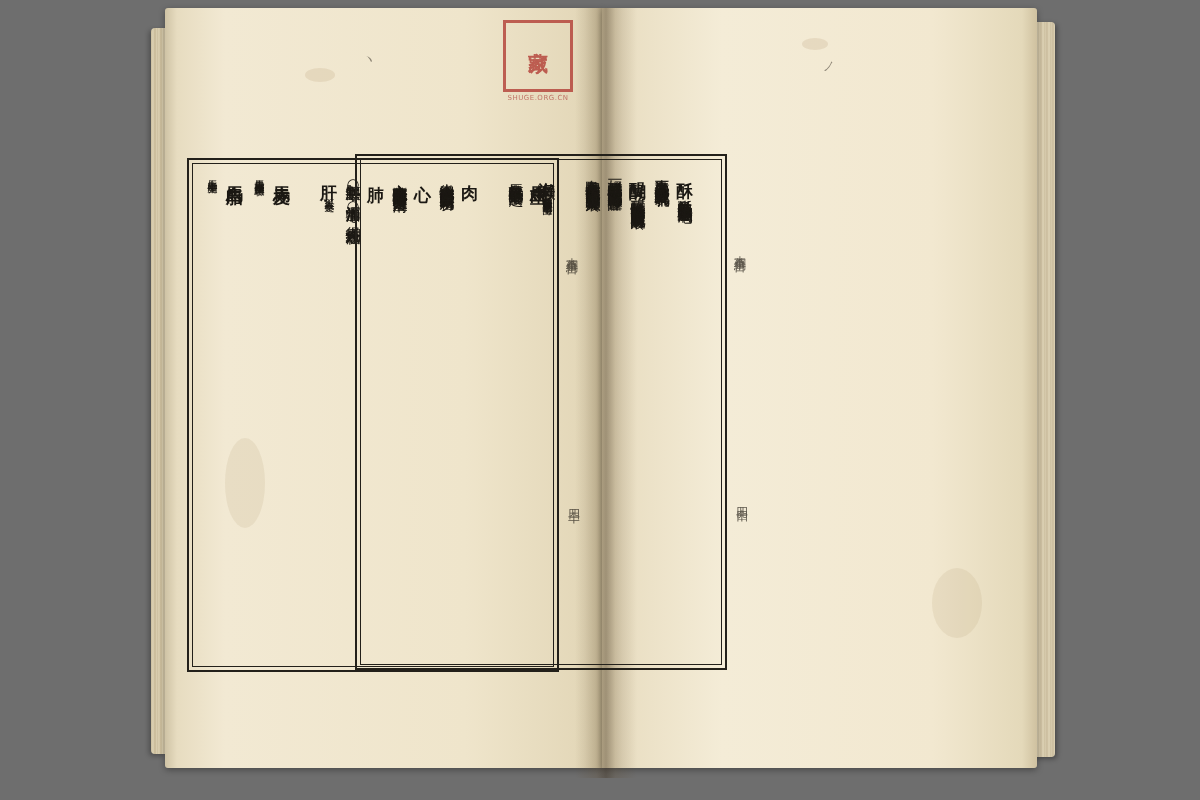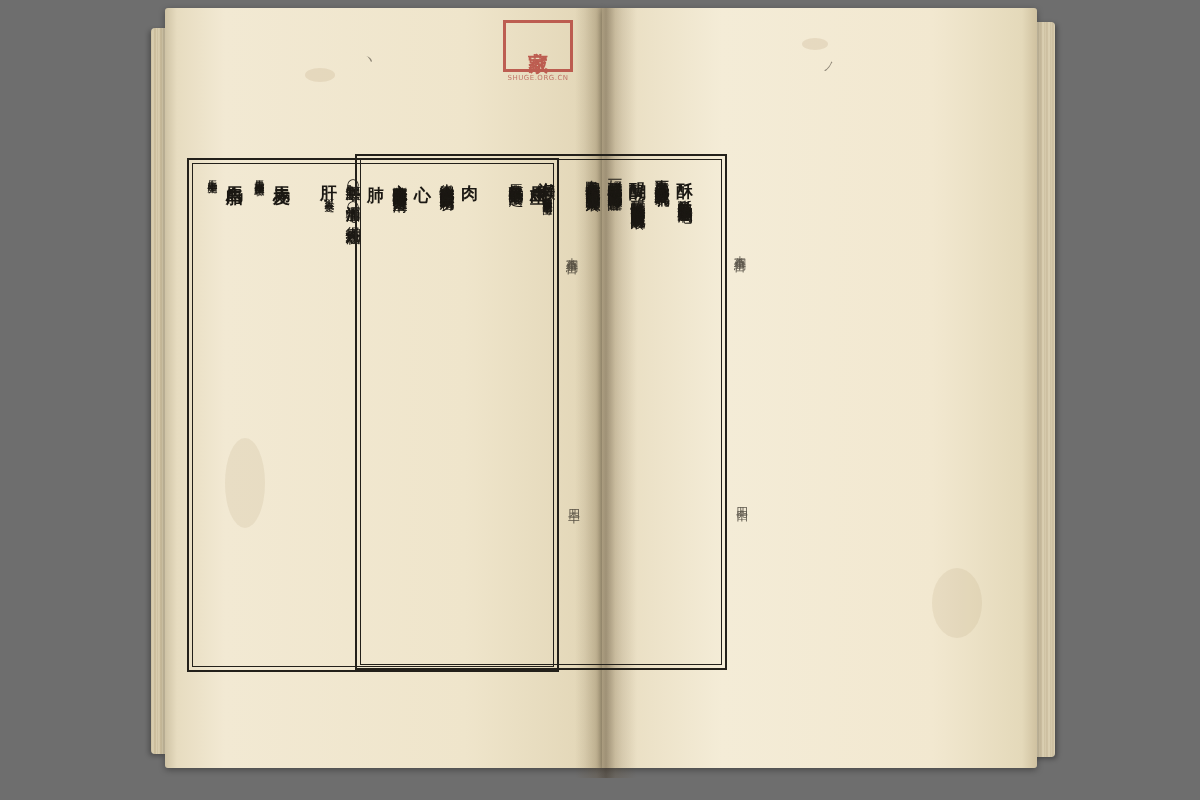--- a/index.html
+++ b/index.html
@@ -155,21 +155,21 @@
   .banxin-right { left: 566px; top: 238px; }
   .folio-left   { left: 400px; top: 492px; font-size: 12px; }
   .folio-right  { left: 568px; top: 490px; font-size: 12px; }
 
   
   .seal {
     position: absolute;
     left: 338px;
     top: 12px;
     width: 70px;
-    height: 52px;
+    height: 72px;
     border: 3px solid #b13a32;
     color: #b13a32;
     opacity: 0.78;
     font-family: "DejaVu Sans", sans-serif;
     text-align: center;
     box-sizing: border-box;
   }
   .seal .seal-text {
     writing-mode: vertical-rl;
     text-orientation: upright;

